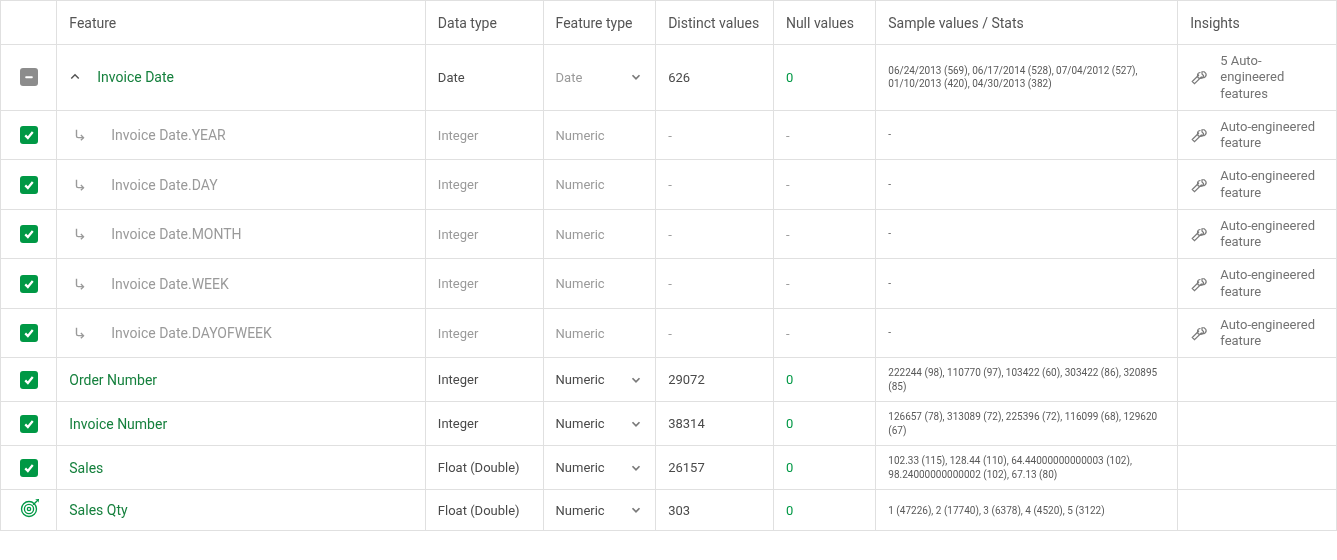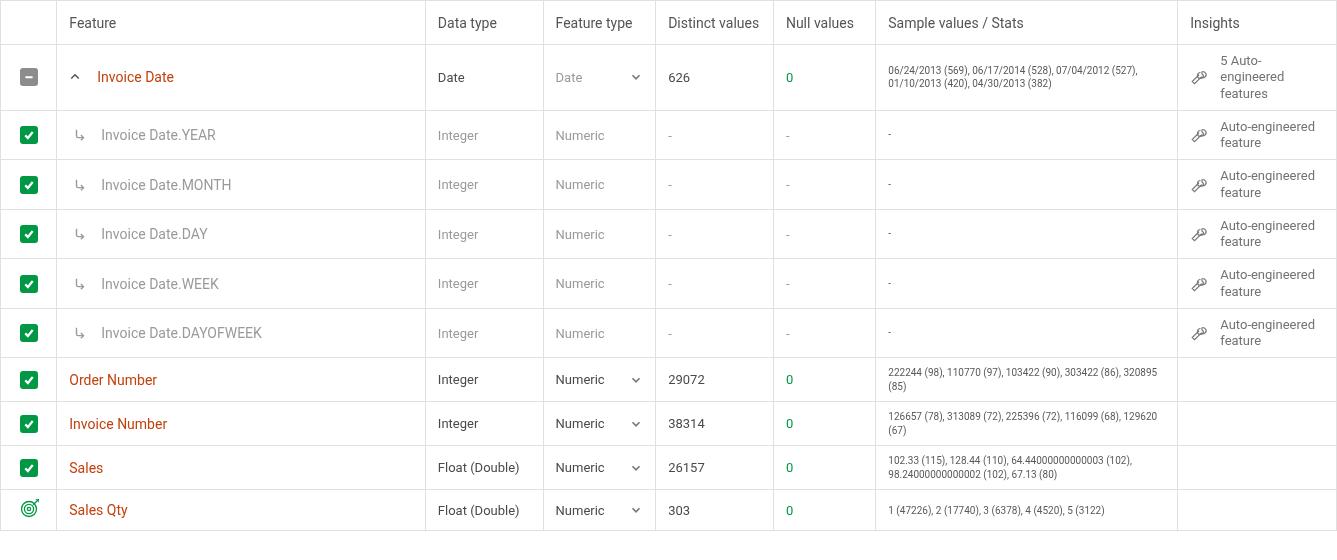--- a/index.html
+++ b/index.html
@@ -51,22 +51,22 @@
   .chk.minus svg { fill: #fff; }
 
   .target-icon {
     display: inline-flex; width: 20px; height: 20px;
     align-items: center; justify-content: center;
     color: #009845;
   }
   .target-icon svg { width: 20px; height: 20px; stroke: #009845; fill: none; stroke-width: 1.6; }
 
   .feature-cell { display: flex; align-items: center; gap: 10px; }
-  .feature-name { color: #c2410c; font-size: 14px; }
-  .child .feature-name { margin-left: 4px; }
+  .feature-name { color: #15803d; font-size: 14px; }
+  .child .feature-name { margin-left: 14px; }
   .child-arrow {
     display: inline-block; width: 14px; height: 14px;
     color: #9a9a9a; flex-shrink: 0; margin-left: 4px;
   }
   .child-arrow svg { stroke:#9a9a9a; fill:none; stroke-width:1.6; }
   .muted { color: #9a9a9a; }
   .zero  { color: #009845; }
 
   .ftype-cell { display:flex; align-items:center; justify-content:space-between; gap:6px;}
   .chev { width:14px; height:14px; color:#7a7a7a; flex-shrink:0; }
@@ -185,21 +185,21 @@
             <svg viewBox="0 0 16 16">
               <polyline points="3,8.5 6.5,12 13,4"></polyline>
             </svg>
           </span></td>
         <td>
           <div class="feature-cell child">
             <span class="child-arrow"><svg viewBox="0 0 16 16">
                 <path d="M4 2 L4 9 Q4 11 6 11 L12 11"></path>
                 <polyline points="9,8 12,11 9,14"></polyline>
               </svg></span>
-            <span class="feature-name muted">Invoice Date.MONTH</span>
+            <span class="feature-name muted">Invoice Date.DAY</span>
           </div>
         </td>
         <td class="muted"><span>Integer</span></td>
         <td>
           <div class="ftype-cell">
             <span class="muted">Numeric</span>
           </div>
         </td>
         <td class="muted"><span>-</span></td>
         <td><span class="muted">-</span></td>
@@ -220,21 +220,21 @@
             <svg viewBox="0 0 16 16">
               <polyline points="3,8.5 6.5,12 13,4"></polyline>
             </svg>
           </span></td>
         <td>
           <div class="feature-cell child">
             <span class="child-arrow"><svg viewBox="0 0 16 16">
                 <path d="M4 2 L4 9 Q4 11 6 11 L12 11"></path>
                 <polyline points="9,8 12,11 9,14"></polyline>
               </svg></span>
-            <span class="feature-name muted">Invoice Date.DAY</span>
+            <span class="feature-name muted">Invoice Date.MONTH</span>
           </div>
         </td>
         <td class="muted"><span>Integer</span></td>
         <td>
           <div class="ftype-cell">
             <span class="muted">Numeric</span>
           </div>
         </td>
         <td class="muted"><span>-</span></td>
         <td><span class="muted">-</span></td>
@@ -336,21 +336,21 @@
           <div class="ftype-cell">
             <span class="">Numeric</span>
             <span class="chev"><svg viewBox="0 0 16 16">
                 <polyline points="4,6 8,10 12,6"></polyline>
               </svg></span>
           </div>
         </td>
         <td class=""><span>29072</span></td>
         <td><span class="zero">0</span></td>
         <td>
-          <div class="sample">222244 (98), 110770 (97), 103422 (90), 303422 (86), 320895 (85)</div>
+          <div class="sample">222244 (98), 110770 (97), 103422 (60), 303422 (86), 320895 (85)</div>
         </td>
         <td></td>
       </tr>
       <tr>
         <td class="col-check"><span class="chk check">
             <svg viewBox="0 0 16 16">
               <polyline points="3,8.5 6.5,12 13,4"></polyline>
             </svg>
           </span></td>
         <td>

